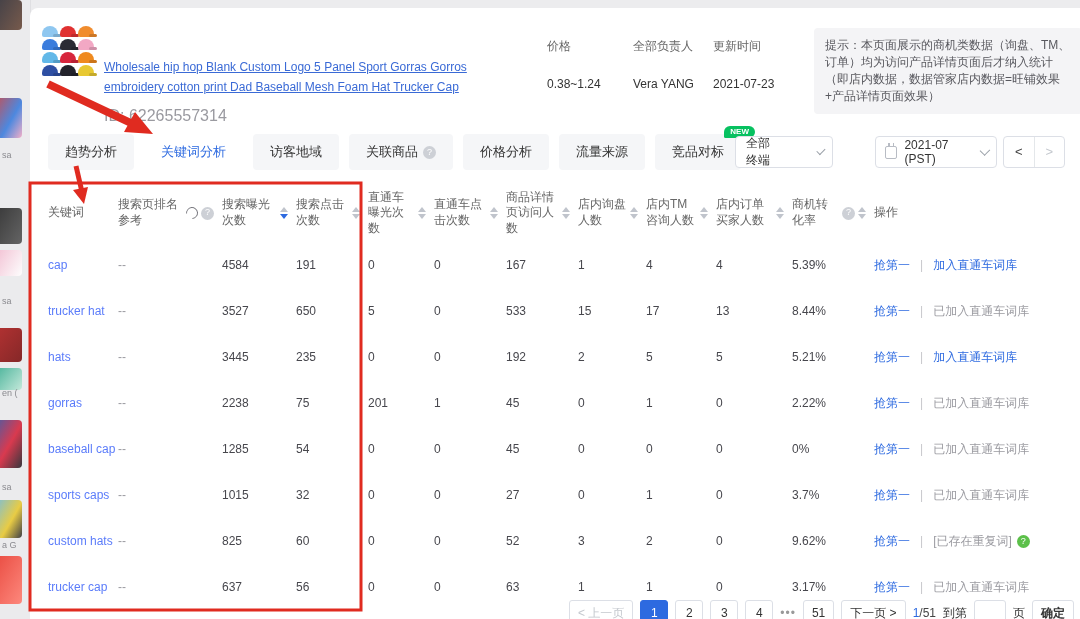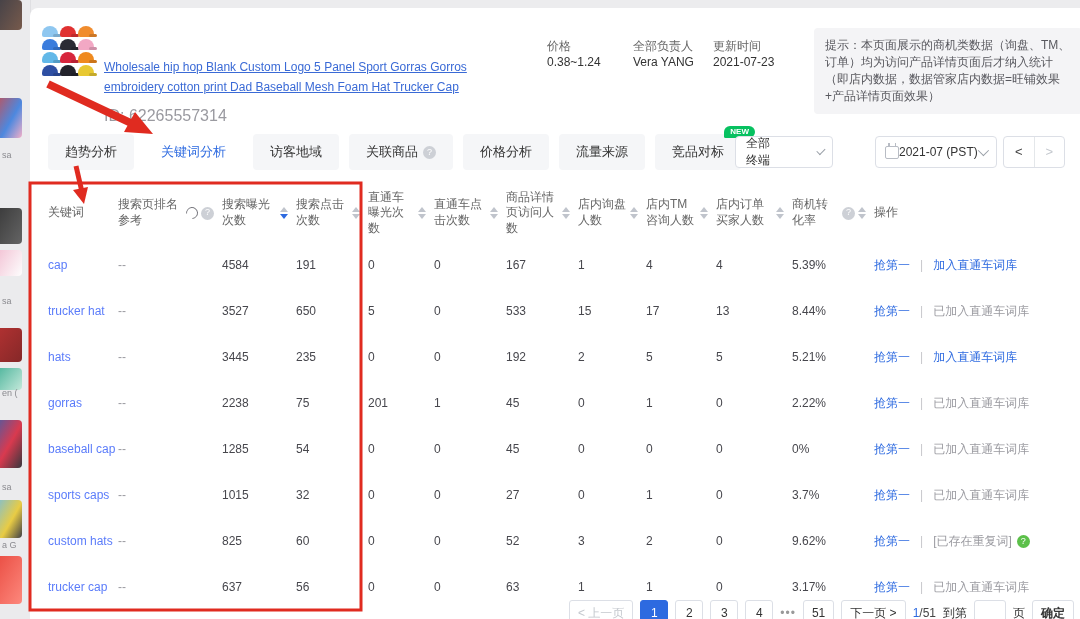--- a/index.html
+++ b/index.html
@@ -12,38 +12,38 @@
   
   .panel{position:absolute;left:30px;top:8px;width:1050px;height:611px;background:#fff;border-radius:8px 0 0 0;}
   
   .thumb-grid{position:absolute;left:12px;top:18px;width:58px;display:flex;flex-wrap:wrap;gap:2px;}
   .cap{position:relative;width:16px;height:11px;border-radius:8px 8px 2px 2px;}
   .cap::after{content:"";position:absolute;right:-3px;bottom:0;width:8px;height:3px;border-radius:2px;background:inherit;filter:brightness(.85);}
   .product-info{position:absolute;left:74px;top:26px;width:408px;margin-top:24px;}
   .product-title{font-size:12px;line-height:1.65;color:#3a6ad6;text-decoration:underline;cursor:pointer;display:block;}
   .product-id{margin-top:9px;font-size:16px;color:#9a9aa0;}
   .meta{position:absolute;top:30px;font-size:12px;color:#666;}
-  .meta .val{display:block;color:#333;}
+  .meta .val{display:block;margin-top:22px;color:#333;}
   .meta-price{left:517px;} .meta-owner{left:603px;} .meta-updated{left:683px;}
   .tip-box{position:absolute;left:784px;top:20px;width:246px;background:#f4f4f6;border-radius:4px;
            padding:9px 11px;font-size:12px;color:#58585e;line-height:1.42;}
   
   .tabs{position:absolute;left:18px;top:126px;display:flex;gap:10px;}
   .tab{position:relative;height:36px;line-height:36px;padding:0 17px;background:#f5f6f8;border-radius:4px;
        font-size:13px;color:#333;cursor:pointer;display:flex;align-items:center;gap:5px;}
   .tab.active{background:#fff;color:#2d6ae0;}
   .new-badge{position:absolute;top:-8px;right:-14px;background:#07c160;color:#fff;font-size:8px;font-weight:bold;
              padding:2px 6px;border-radius:8px 8px 8px 2px;line-height:1;}
   .help-circle{display:inline-flex;width:13px;height:13px;border-radius:50%;background:#cdd0d6;color:#fff;
                font-size:9px;align-items:center;justify-content:center;flex:0 0 auto;}
   .help-circle.green{background:#5cc04a;}
   .ctrl{position:absolute;top:128px;height:32px;border:1px solid #dcdfe6;border-radius:4px;background:#fff;
         display:flex;align-items:center;font-size:12px;color:#333;box-sizing:border-box;}
   .terminal-select{left:705px;width:98px;padding:0 10px;justify-content:space-between;cursor:pointer;gap:43px;}
-  .date-picker{left:845px;width:122px;padding:0 9px;cursor:pointer;}
+  .date-picker{left:845px;width:122px;padding:0 9px;gap:7px;cursor:pointer;}
   .chev{width:7px;height:7px;border-right:1.5px solid #9aa0a8;border-bottom:1.5px solid #9aa0a8;
         transform:rotate(45deg) translateY(-2px);display:inline-block;}
   .cal{width:12px;height:11px;border:1.3px solid #b8bcc4;border-radius:2px;position:relative;display:inline-block;}
   .cal::before{content:"";position:absolute;left:2px;top:-4px;width:1.5px;height:3px;background:#b8bcc4;}
   .cal::after{content:"";position:absolute;right:2px;top:-4px;width:1.5px;height:3px;background:#b8bcc4;}
   .pager-arrows{left:973px;width:62px;padding:0;}
   .pager-arrows span{flex:1;text-align:center;font-size:13px;line-height:30px;cursor:pointer;}
   .pager-arrows .prev{color:#444;border-right:1px solid #e4e7ea;}
   .pager-arrows .next{color:#c4c8ce;}
   

